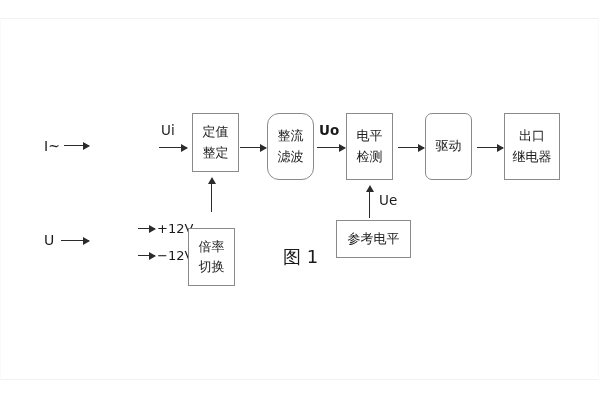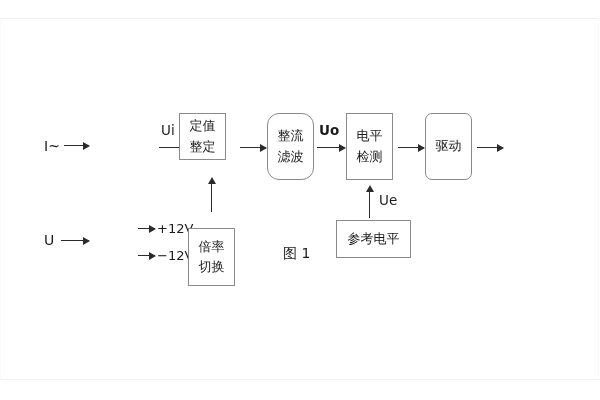--- a/index.html
+++ b/index.html
@@ -83,37 +83,37 @@
   }
 
   .lbl {
     position: absolute;
     color: #1a1a1a;
     font-size: 13px;
     white-space: nowrap;
   }
   .lbl.sig { font-size: 13.5px; }
   .lbl.term { font-size: 14px; }
-  .caption { position: absolute; font-size: 14px; color: #1a1a1a; white-space: nowrap; }
+  .caption { position: absolute; font-size: 18px; color: #1a1a1a; white-space: nowrap; }
 </style>
 </head>
 <body>
 
 <div id="canvas">
 
   <div class="frame"></div>
 
   <div class="lbl term" style="left:44px; top:138px;">I~</div>
   <div class="harrow" style="left:64px; top:145px; width:25px;"></div>
 
 
   <div class="lbl sig" style="left:161px; top:122px;">Ui</div>
   <div class="harrow" style="left:159px; top:147px; width:28px;"></div>
 
-  <div class="box" style="left:179px; top:113px; width:47px; height:47px;">
+  <div class="box" style="left:192px; top:113px; width:47px; height:59px;">
     <span class="l1">定值</span>
     <span class="l2">整定</span>
   </div>
 
   <div class="harrow" style="left:240px; top:147px; width:26px;"></div>
 
   <div class="box" style="left:267px; top:113px; width:47px; height:67px;border-radius:12px;">
     <span class="l1">整流</span>
     <span class="l2">滤波</span>
   </div>
@@ -127,20 +127,24 @@
   </div>
 
   <div class="harrow" style="left:398px; top:147px; width:26px;"></div>
 
   <div class="box single" style="left:425px; top:113px; width:47px; height:67px;border-radius:7px;">
     <span class="l1">驱动</span>
   </div>
 
   <div class="harrow" style="left:477px; top:147px; width:26px;"></div>
 
+  <div class="box" style="left:504px; top:113px; width:56px; height:67px;">
+    <span class="l1">出口</span>
+    <span class="l2">继电器</span>
+  </div>
 
   <div class="lbl term" style="left:44px; top:232px;">U</div>
   <div class="harrow" style="left:61px; top:240px; width:28px;"></div>
 
 
   <div class="harrow" style="left:138px; top:228px; width:17px;"></div>
   <div class="lbl" style="left:157px; top:221px;">+12V</div>
 
   <div class="harrow" style="left:138px; top:255px; width:17px;"></div>
   <div class="lbl" style="left:157px; top:248px;">−12V</div>

